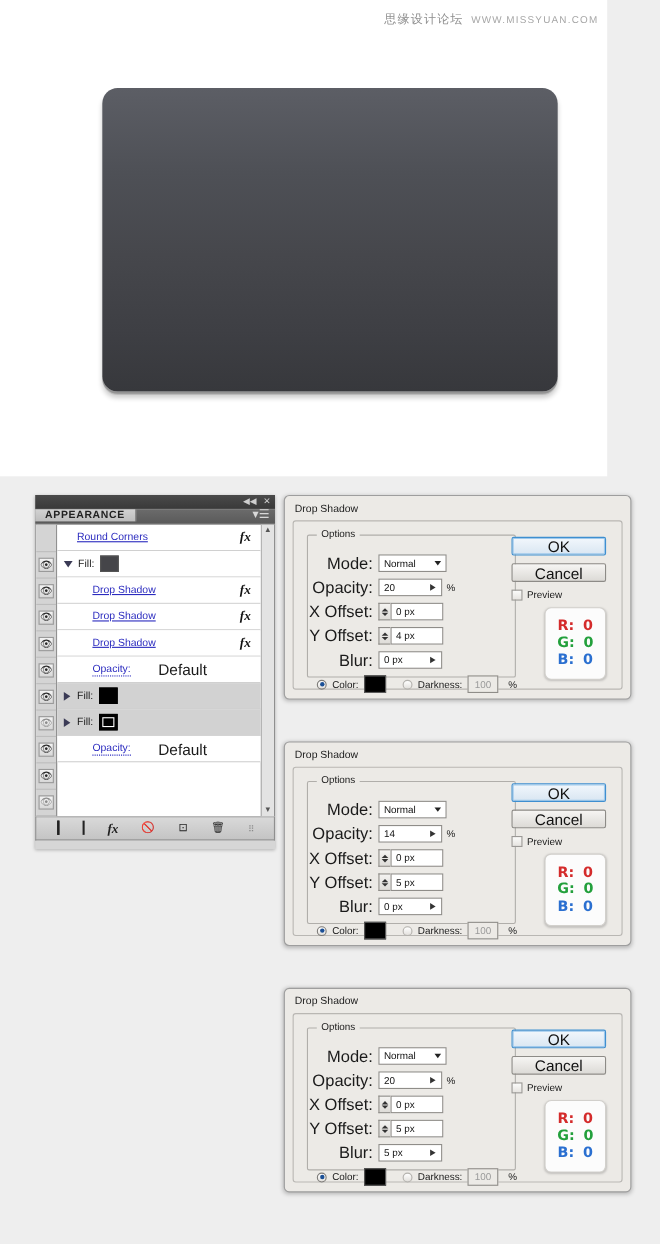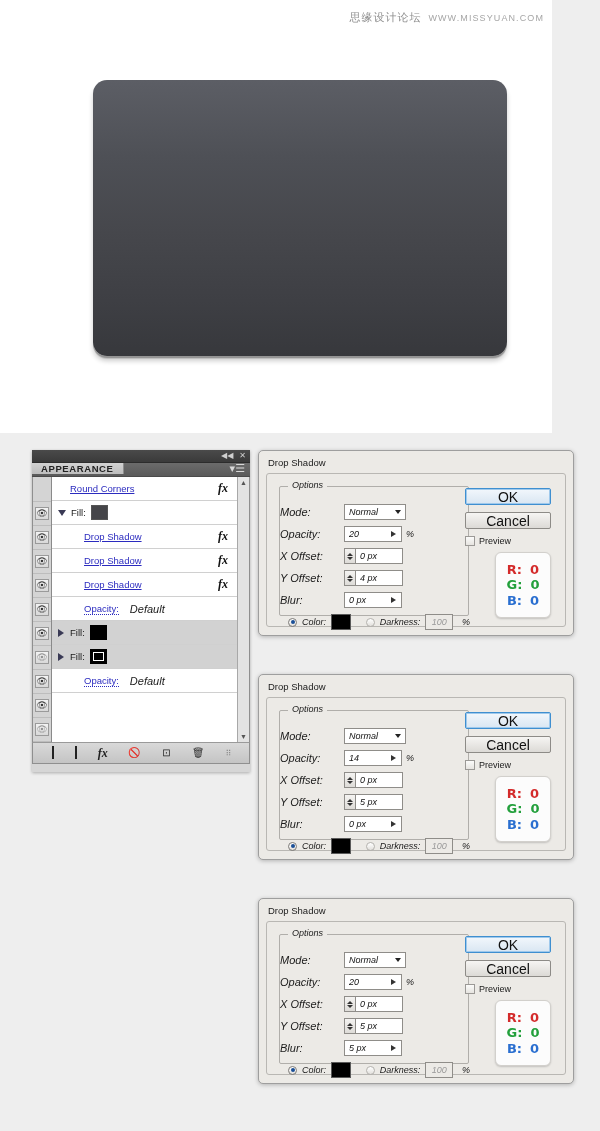--- a/index.html
+++ b/index.html
@@ -114,21 +114,21 @@
 
   .tri{ width:0;height:0; flex:0 0 7px; }
   .tri.right{ border-left:6px solid #3a3a55; border-top:4px solid transparent; border-bottom:4px solid transparent; }
   .tri.down{ border-top:6px solid #3a3a55; border-left:4px solid transparent; border-right:4px solid transparent; }
   .tri.spacer{ border:none; width:7px; }
 
   .lbl{ font-size:9.5px; color:#1a1a1a; }
   .lbl.link{ color:#2b2bbf; text-decoration:underline; }
   .lbl.dotted{ color:#2b2bbf; border-bottom:1px dotted #2b2bbf; }
   .lbl.indent{ margin-left:14px; }
-  .val{ font-size:11px; color:#1a1a1a; margin-left:6px;font-style:italic; }
+  .val{ font-size:14px; color:#1a1a1a; margin-left:20px; }
   .fxm{
     position:absolute; right:9px; font-style:italic; font-weight:bold;
     font-family:"Liberation Serif", serif; font-size:12px; color:#111;
   }
   .sw{ width:17px; height:15px; border:1px solid #555; flex:0 0 17px; }
   .sw.none{
     background:#fff; position:relative; overflow:hidden;
     border:1px solid #333;
   }
   .sw.none:after{
@@ -160,32 +160,32 @@
   .dlg-title{
     font-size:9.5px; color:#1a1a1a; padding:6px 0 5px 9px;
   }
   .dlg-inner{
     margin:0 7px 8px 7px; background:#eceae6;
     border:1px solid #b9b7b3; border-radius:3px;
     height:154px; position:relative;
   }
   .fieldset{
     position:absolute; left:12px; top:12px; width:190px; height:130px;
-    border:1px solid #b0aeaa; border-radius:2px;font-style:italic;
+    border:1px solid #b0aeaa; border-radius:2px;
   }
   .fieldset-legend{
     position:absolute; left:8px; top:-7px; background:#eceae6;
     padding:0 4px; font-size:9px; color:#1a1a1a;
   }
   .frm-row{
     position:absolute; left:0; width:190px; height:18px;
     display:flex; align-items:center;
   }
   .frm-lbl{
-    width:64px; font-size:11px; color:#1a1a1a;
+    width:64px; text-align:right; font-size:15px; color:#1a1a1a;
     padding-right:5px; flex:0 0 64px;
   }
   .inp{
     height:16px; background:#fff; border:1px solid #8f8d89;
     font-size:9px; color:#111; display:flex; align-items:center;
     padding-left:4px; position:relative;
   }
   .inp.w-select{ width:62px; padding-right:16px;align-items:center; }
   .inp.w-opacity{ width:58px; padding-right:14px; }
   .inp.w-offset{ width:48px; }

